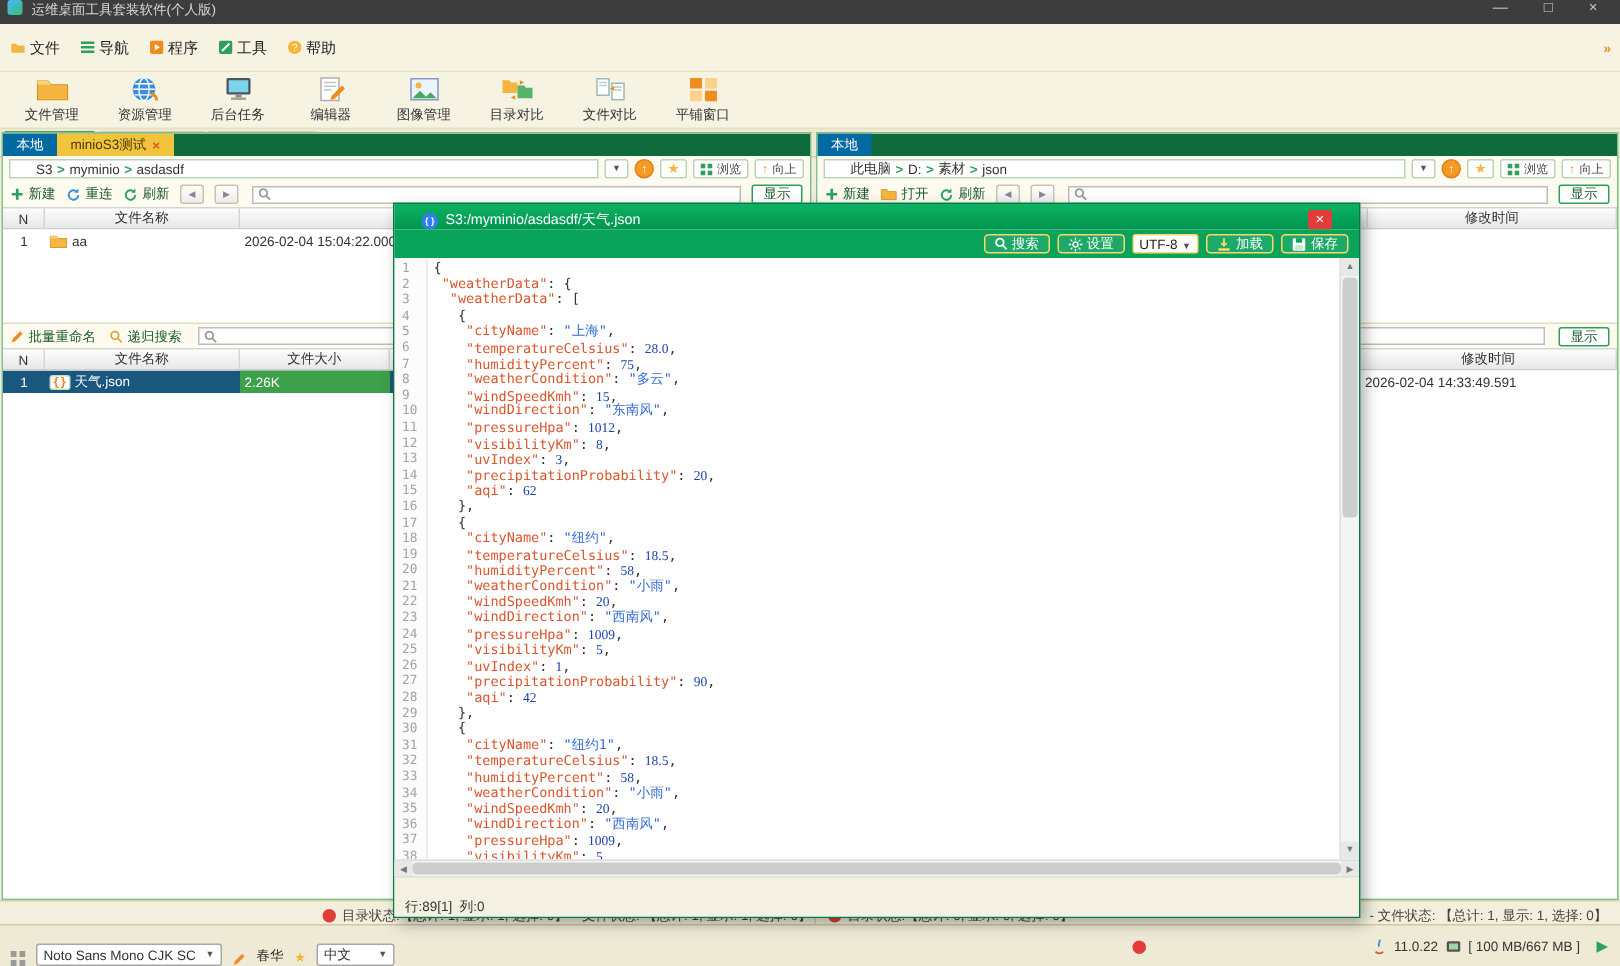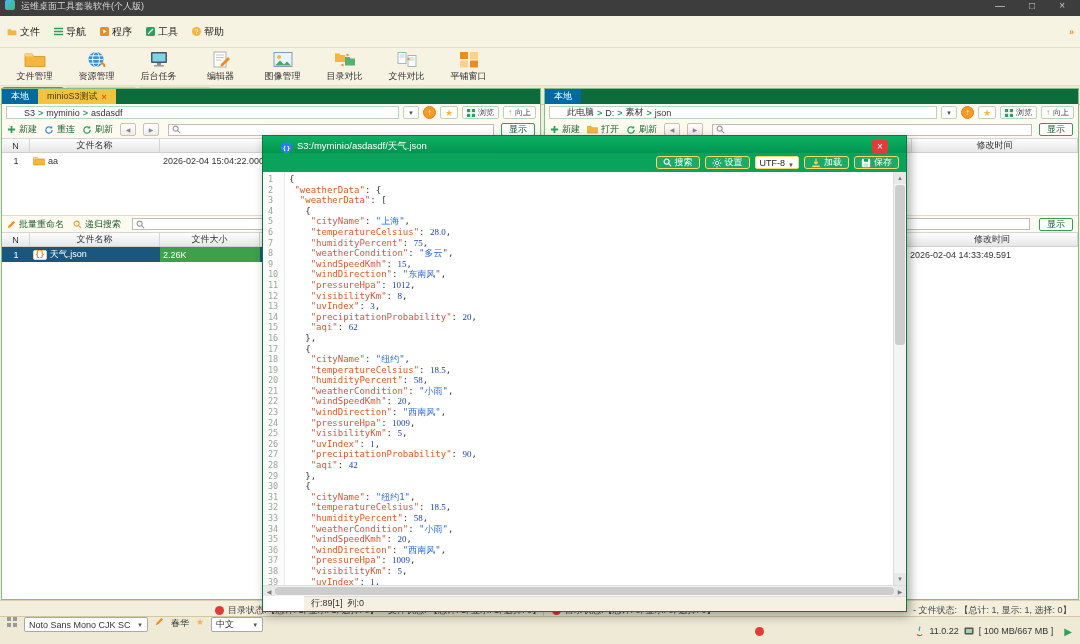--- a/index.html
+++ b/index.html
@@ -77,21 +77,21 @@
 
   
   .statusrow { position:absolute; top:600px; left:0; width:1080px; height:16px; display:flex; background:#f3efdc; border-top:1px solid #d8d0b0; font-size:9px; color:#444; }
   .statushalf { position:relative; height:100%; overflow:hidden; }
   .statushalf.l { width:543px; }
   .statushalf.r { width:537px; border-left:1px solid #d8d0b0; }
   .sseg { position:absolute; top:3px; display:flex; gap:4px; align-items:center; white-space:nowrap; }
   .reddot { width:9px; height:9px; border-radius:50%; background:#e23c39; display:inline-block; flex:0 0 auto; }
 
   
-  .bottombar { position:absolute; top:616px; left:0; width:1080px; height:28px; background:#efead6; border-top:1px solid #cfc7a6; display:flex; align-items:flex-start; font-size:9px; color:#333; padding:0 7px; gap:7px; }
+  .bottombar { position:absolute; top:616px; left:0; width:1080px; height:28px; background:#efead6; border-top:1px solid #cfc7a6; display:flex; align-items:flex-end; font-size:9px; color:#333; padding:0 7px; gap:7px; }
   .combo { height:15px; border:1px solid #a8a8a8; background:#fff; display:flex; align-items:center; justify-content:space-between; padding:0 4px; gap:4px; border-radius:2px; white-space:nowrap; overflow:hidden; }
   .bb-right { position:absolute; right:8px; top:0; height:28px; display:flex; align-items:center; gap:5px; }
   .play { color:#2fa05c; font-size:10px; margin-left:6px; }
 
   
   .editor { position:absolute; left:262px; top:135px; width:645px; height:477px; background:#fff; border:1px solid #067a43; box-shadow:3px 4px 10px rgba(0,0,0,.35); display:flex; flex-direction:column; z-index:10; }
   .etitle { height:17px; background:linear-gradient(#0db264,#00954f); display:flex; align-items:flex-end; padding:0 18px; gap:5px; color:#fff; font-size:9.5px; flex:0 0 auto; }
   .eicon { width:11px; height:11px; border-radius:50%; background:#2d7ff0; color:#fff; font-size:6px; display:flex; align-items:center; justify-content:center; font-weight:bold; flex:0 0 auto; }
   .eclose { margin-left:auto; width:16px; height:13px; background:#e23c39; color:#fff; display:flex; align-items:center; justify-content:center; font-size:10px; border-radius:2px; }
   .etoolbar { height:19px; background:#0aa35c; display:flex; align-items:center; justify-content:flex-end; gap:5px; padding:0 7px; flex:0 0 auto; }
@@ -101,21 +101,21 @@
   .gutter { width:22px; background:#fcfcfc; border-right:1px solid #e8e8e8; color:#9aa79a; font-family:"DejaVu Sans Mono","Liberation Mono",monospace; font-size:8.5px; line-height:10.6px; padding:2px 0 0 5px; flex:0 0 auto; overflow:hidden; }
   .code { flex:1 1 auto; font-family:"DejaVu Sans Mono","Liberation Mono",monospace; font-size:9px; line-height:10.6px; padding:2px 0 0 4px; overflow:hidden; }
   .cl { white-space:pre; height:10.6px; }
   .tk-p { color:#333; } .tk-k { color:#d9572e; } .tk-s { color:#2f6bd8; } .tk-n { color:#1a3fae;font-family:Liberation Serif, serif; }
   .vscroll { width:13px; background:#f4f4f4; border-left:1px solid #ddd; position:relative; flex:0 0 auto; }
   .vs-arrow { position:absolute; left:0; width:12px; height:12px; display:flex; align-items:center; justify-content:center; font-size:6px; color:#777; background:#e8e8e8; }
   .vs-thumb { position:absolute; left:1px; width:10px; top:13px; height:160px; background:#cdcdcd; border-radius:3px; }
   .hscroll { height:11px; background:#f4f4f4; border-top:1px solid #ddd; position:relative; flex:0 0 auto; }
   .hs-arrow { position:absolute; top:0; width:12px; height:10px; display:flex; align-items:center; justify-content:center; font-size:6px; color:#777; background:#e8e8e8; }
   .hs-thumb { position:absolute; top:1px; left:12px; right:12px; height:8px; background:#cdcdcd; border-radius:3px; }
-  .estatus { height:15px; background:#f4f1e2; border-top:1px solid #ddd; display:flex; align-items:flex-start; padding:0 7px; font-size:9px; color:#333; white-space:pre; flex:0 0 auto;margin-left:41px; }
+  .estatus { height:27px; background:#f4f1e2; border-top:1px solid #ddd; display:flex; align-items:flex-end; padding:0 7px; font-size:9px; color:#333; white-space:pre; flex:0 0 auto; }
 </style>
 </head>
 <body>
 
 <div class="titlebar">
   <span class="app-icon"></span>
   <span>运维桌面工具套装软件(个人版)</span>
   <div class="win-controls">
     <span>—</span>
     <span>□</span>

